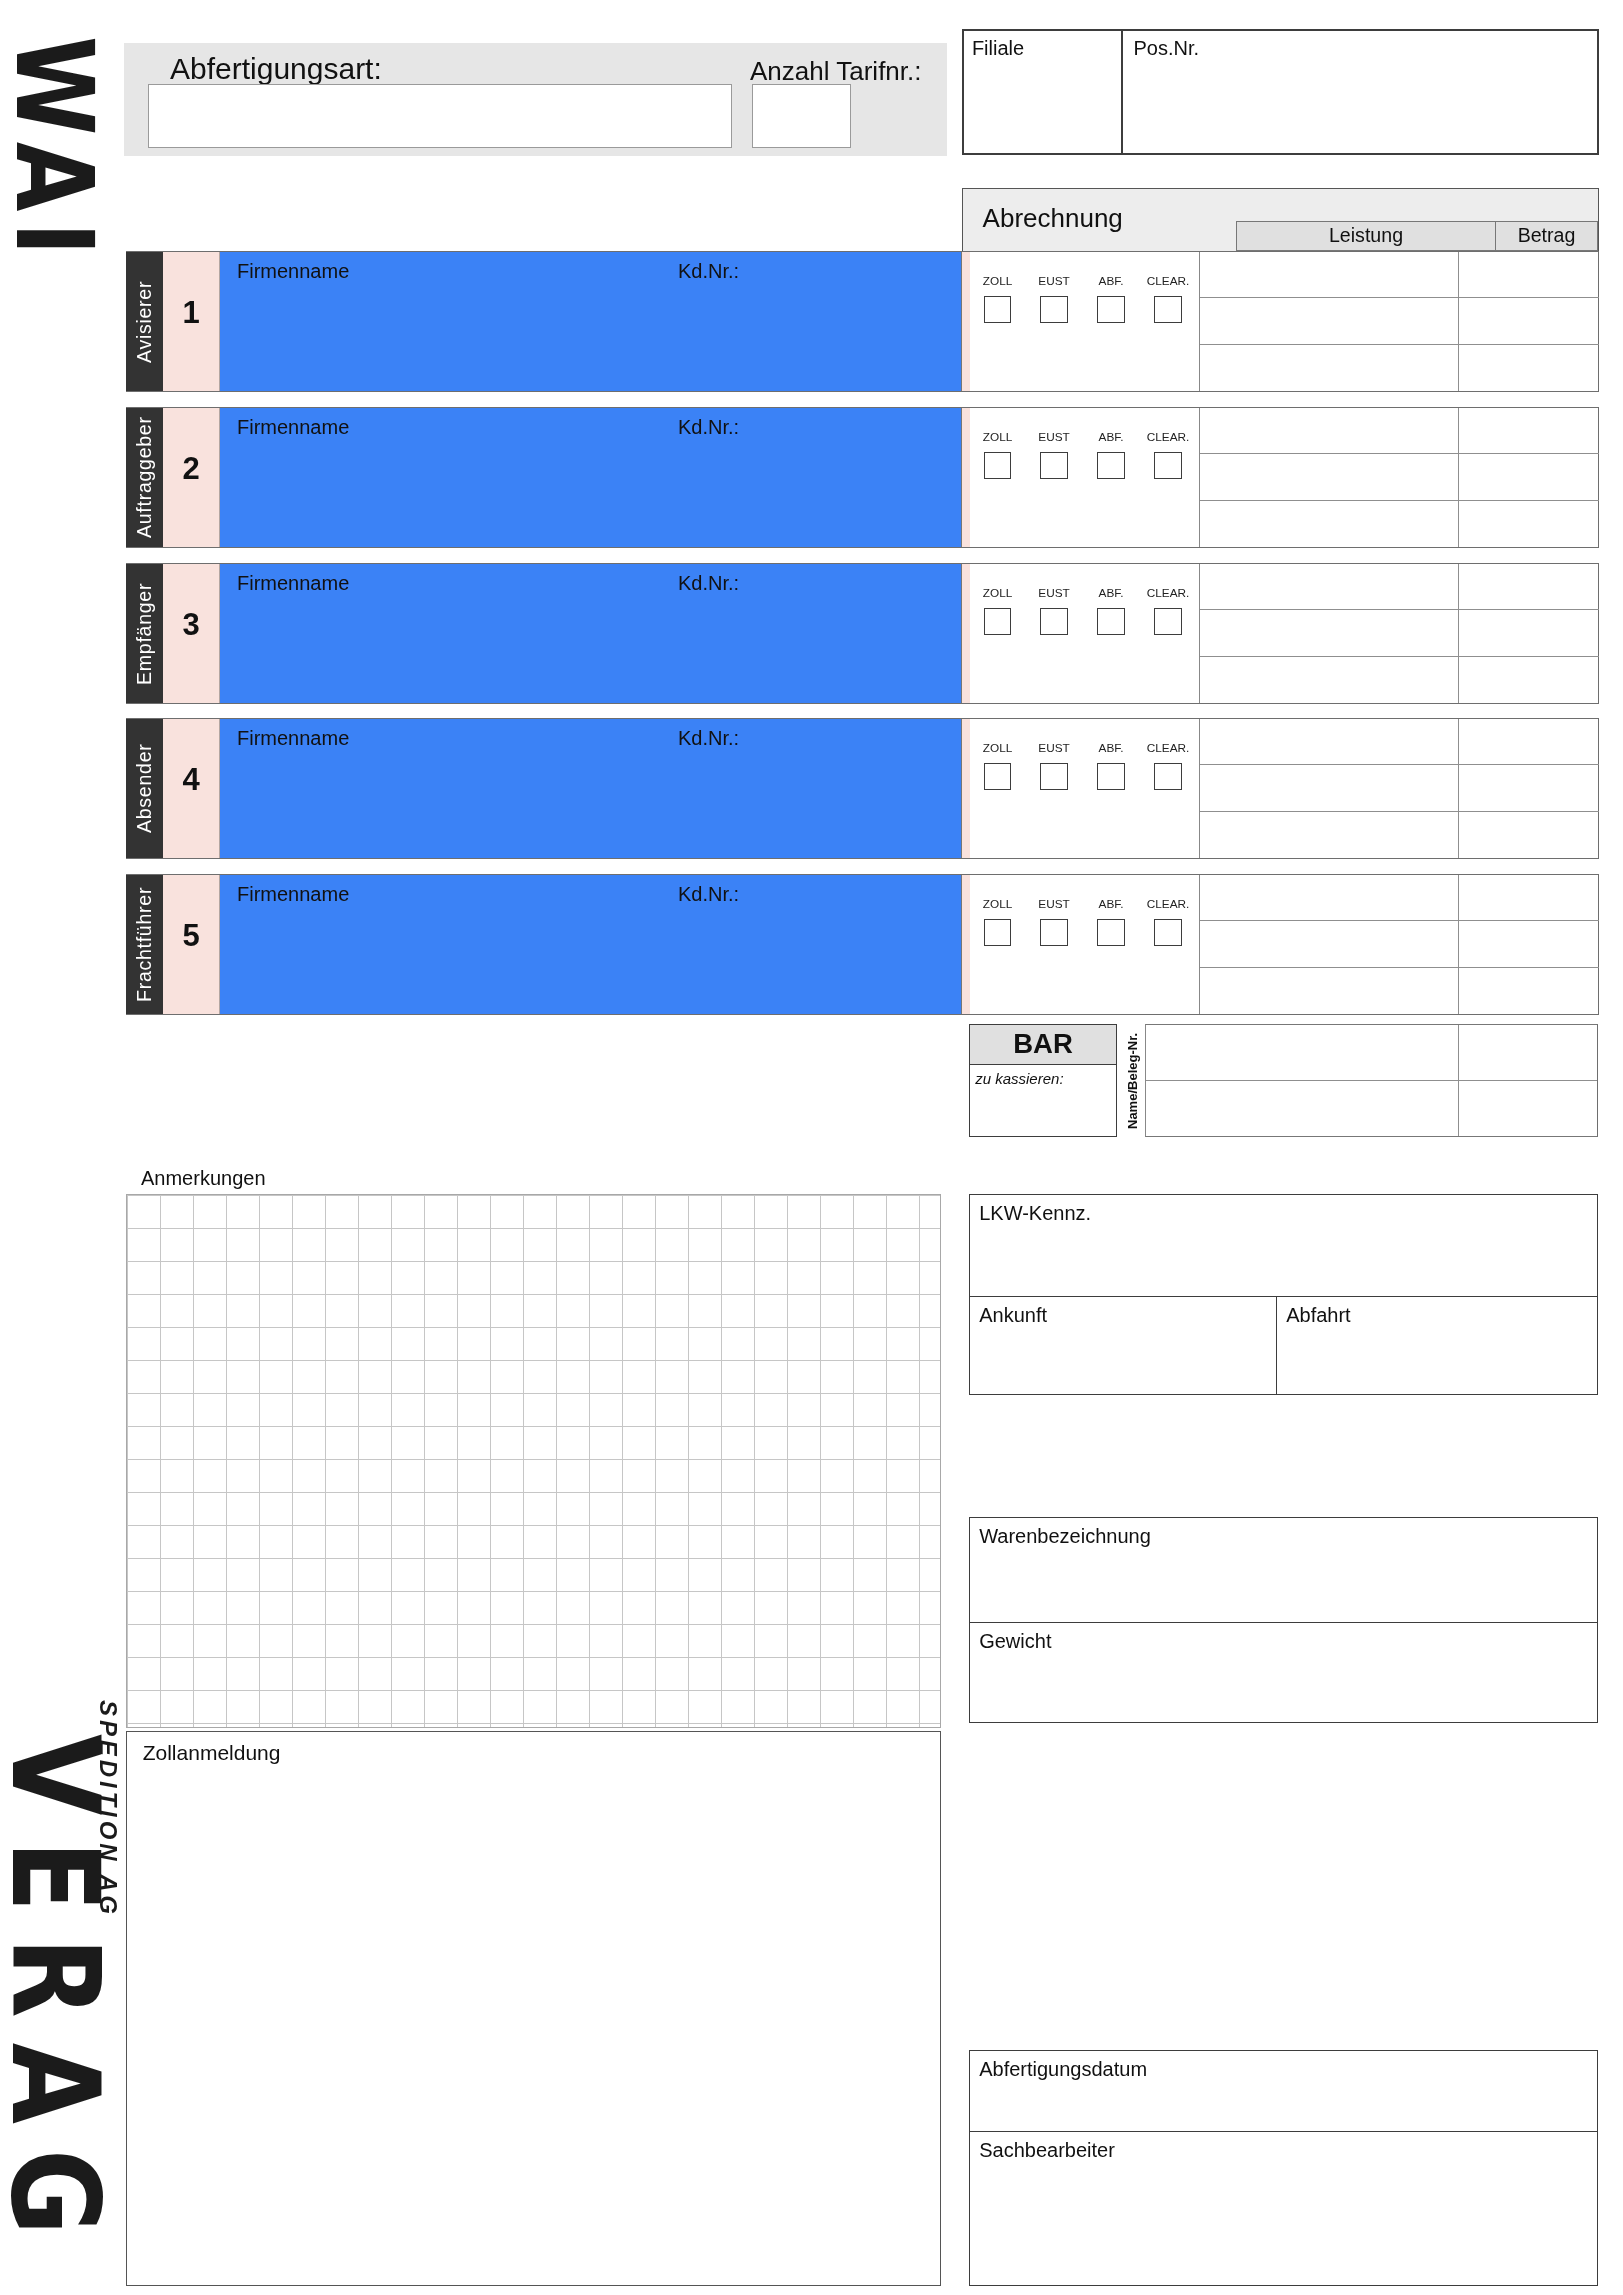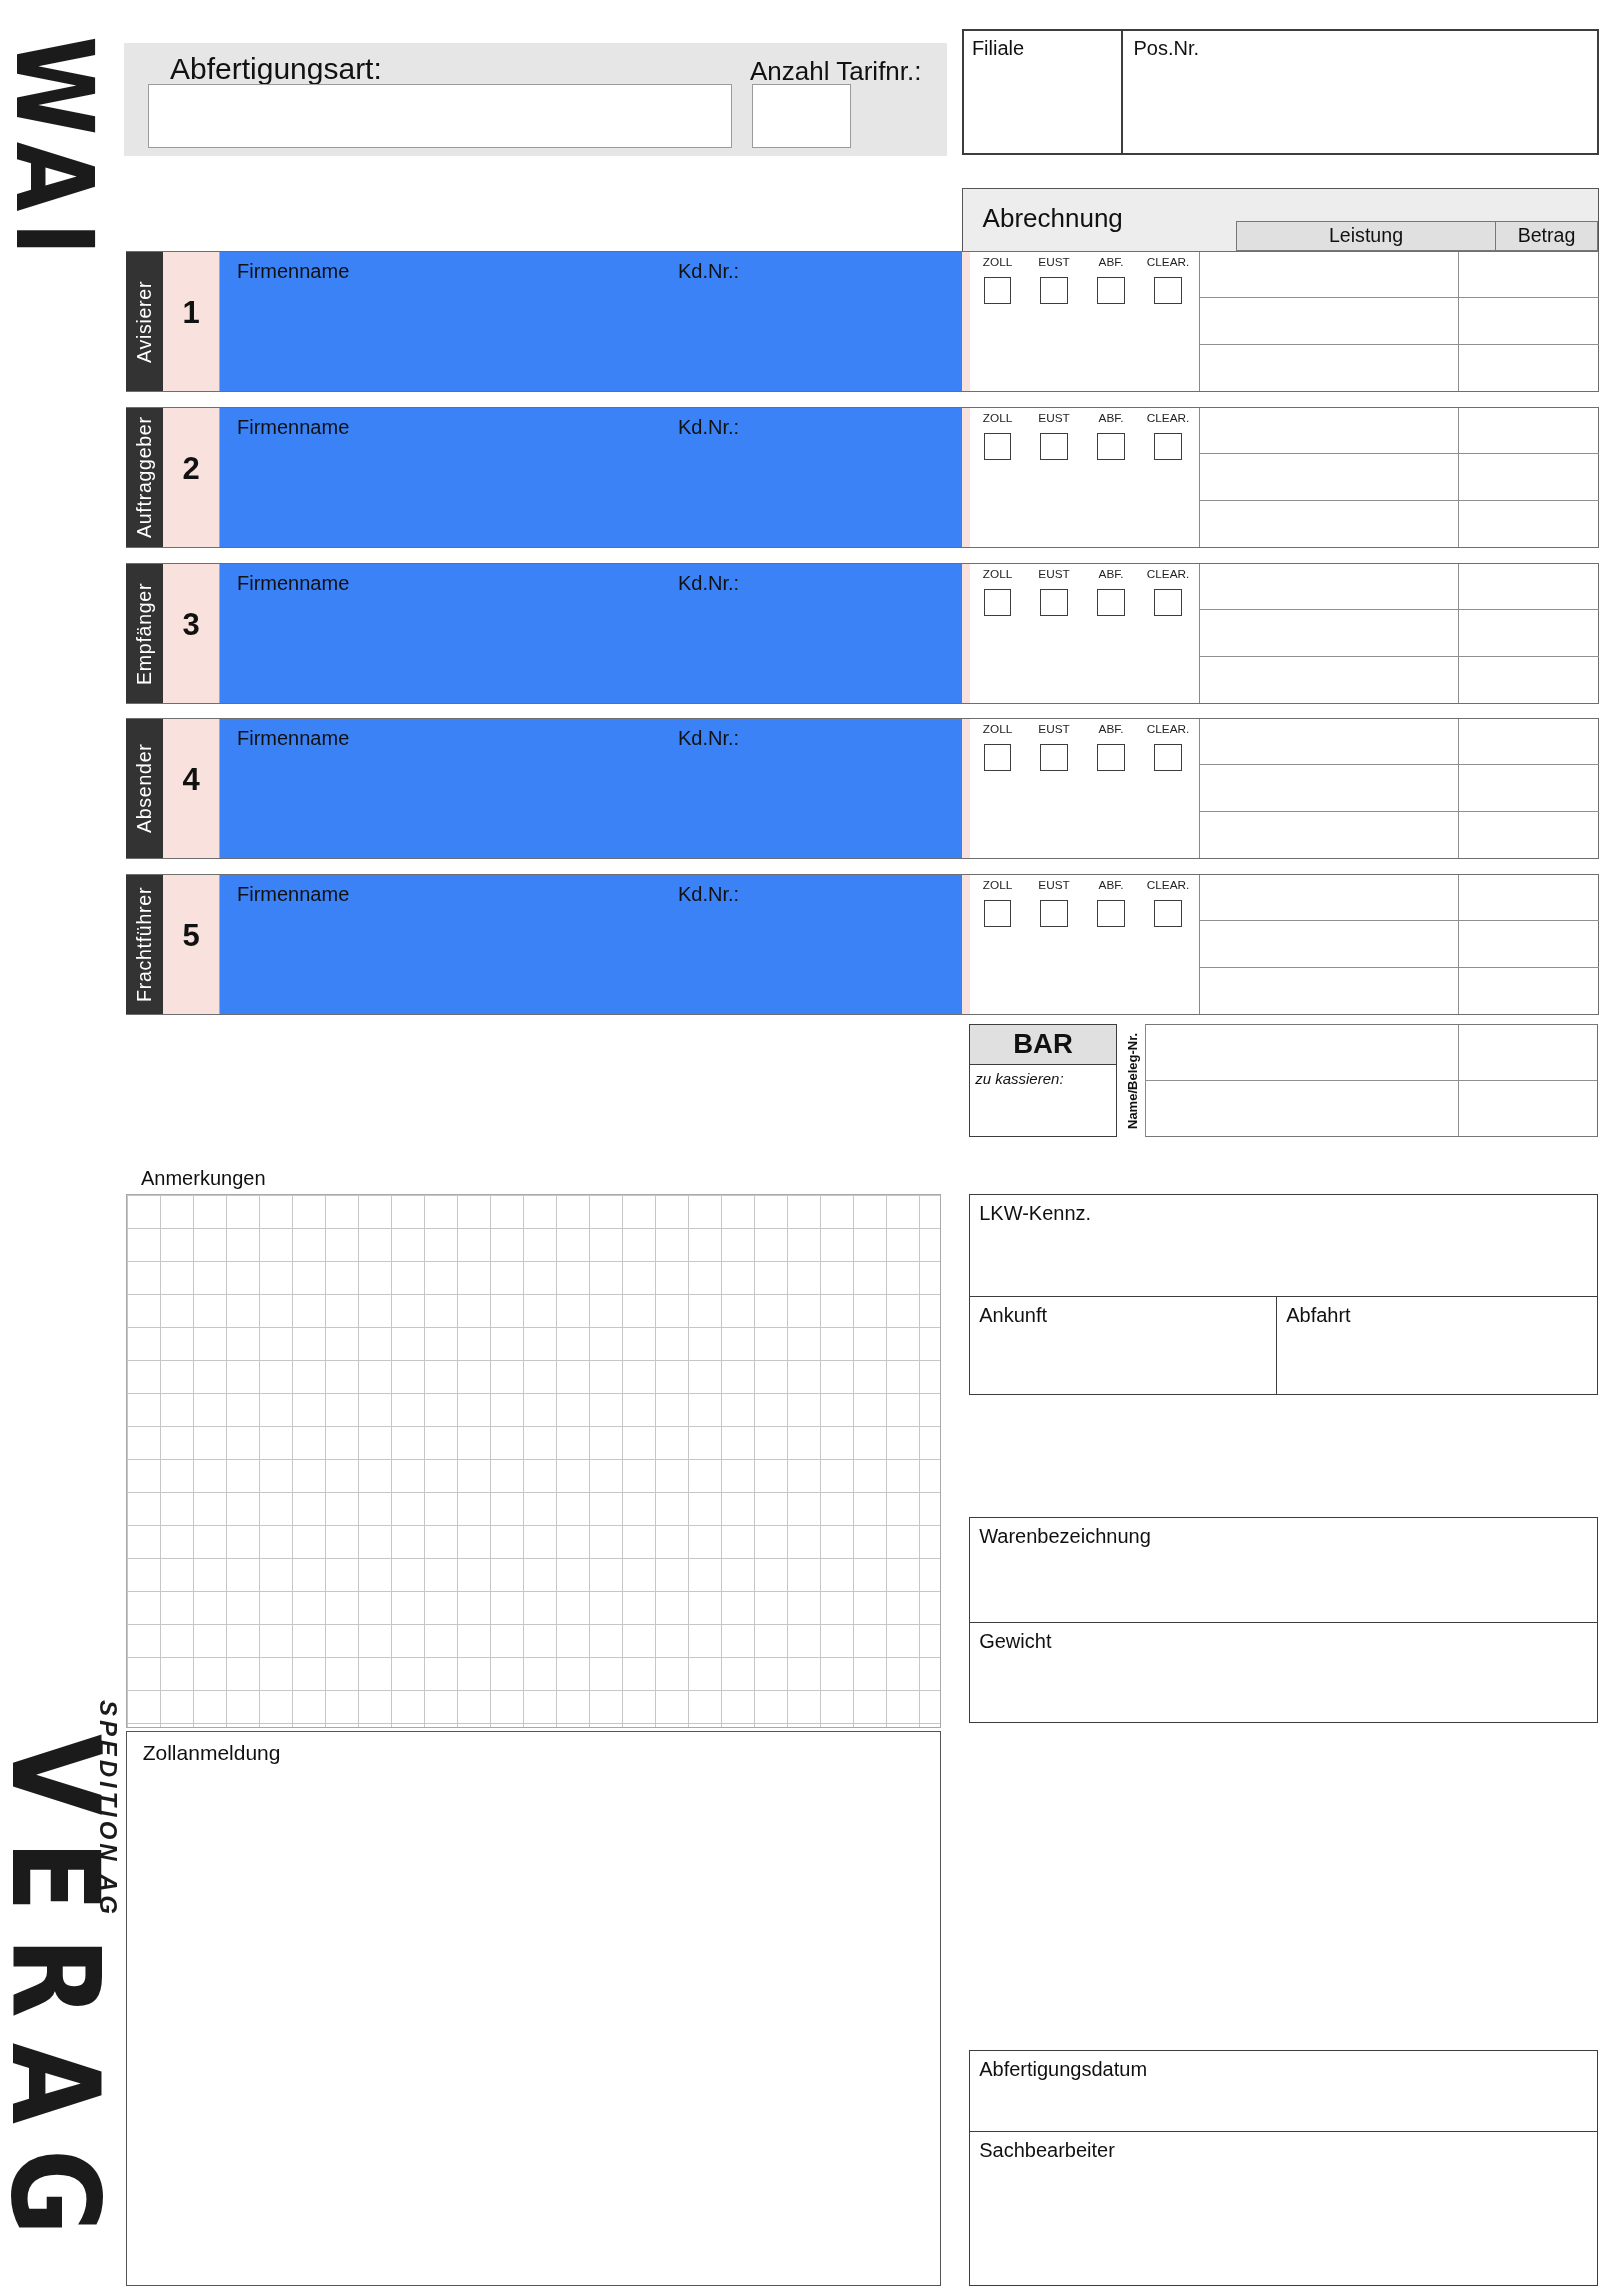--- a/index.html
+++ b/index.html
@@ -68,21 +68,21 @@
   .p-num {
     position: absolute; left: 37px; top: 0; width: 57px; height: 100%;
     background: #f9e2dd; border-right: 0.7px solid #b3a6a2;
     font-size: 31px; font-weight: bold; text-align: center; padding-top: 43px;
   }
   .p-firm { position: absolute; left: 94px; top: 0; width: 742px; height: 100%; background: #3b82f6; border-right: 1.3px solid #777; }
   .p-firm .firmenname { position: absolute; left: 17px;  top: 7.9px; font-size: 20px; }
   .p-firm .kdnr       { position: absolute; left: 458px; top: 7.9px; font-size: 20px; }
   .p-strip  { position: absolute; left: 836px; top: 0; width: 7.9px; height: 100%; background: #f9e2dd; }
   .p-checks { position: absolute; left: 843px; top: 0; width: 230px; height: 100%; }
-  .chk-col  { position: absolute; top: 3px; width: 52px; text-align: center; }
+  .chk-col  { position: absolute; top: 22px; width: 52px; text-align: center; }
   .chk-c0 { left: 2.6px; } .chk-c1 { left: 59px; } .chk-c2 { left: 116px; } .chk-c3 { left: 173px; }
   .chk-label { display: block; font-size: 11.8px; color: #222; }
   .chk-box { display: block; margin: 7.9px auto 0; width: 27.5px; height: 27.5px; border: 1.3px solid #3d3d3d; background: #fff; }
   .p-acc {
     position: absolute; left: 1073px; top: 0; width: 400px; height: 100%;
     border-left: 0.7px solid #888;
     display: grid; grid-template-rows: 1fr 1fr 1fr;
   }
   .acc-row { border-bottom: 0.7px solid #8f8f8f; display: flex; }
   .acc-row:last-child { border-bottom: none; }

